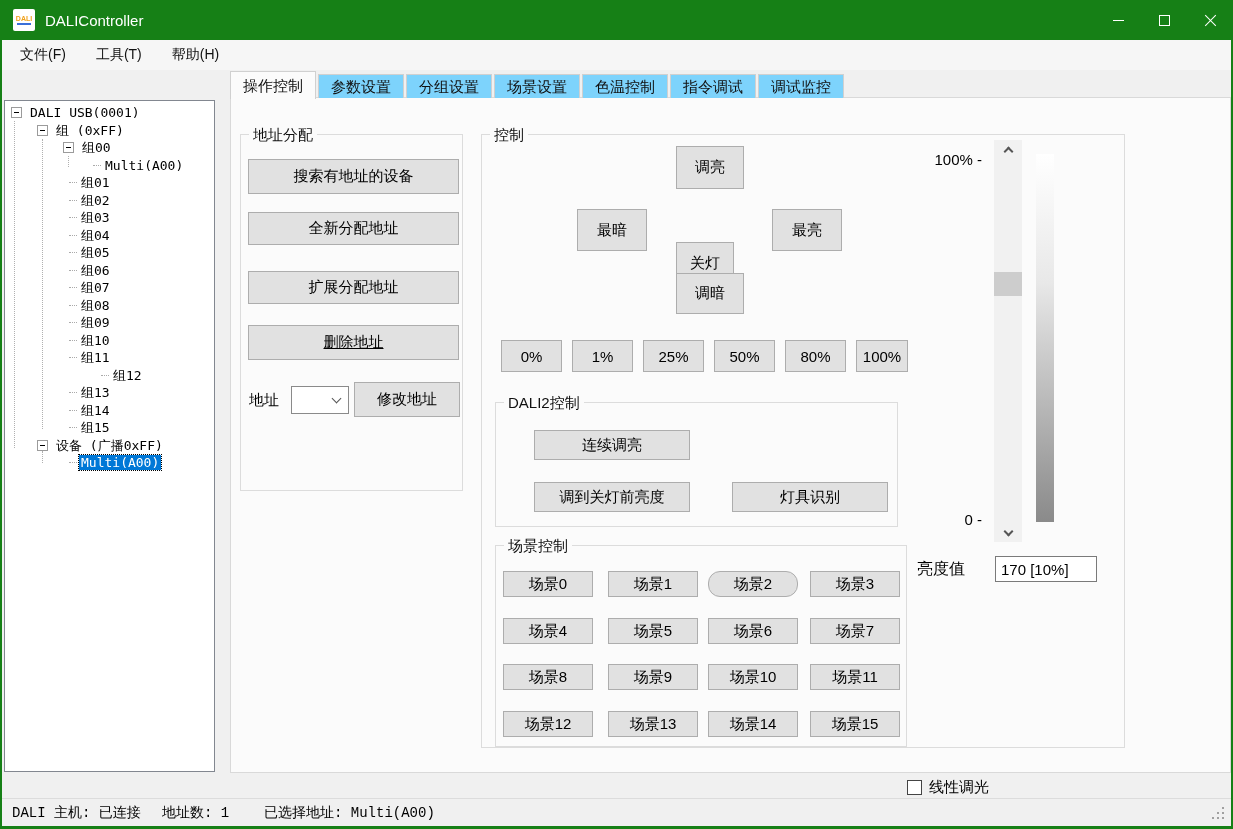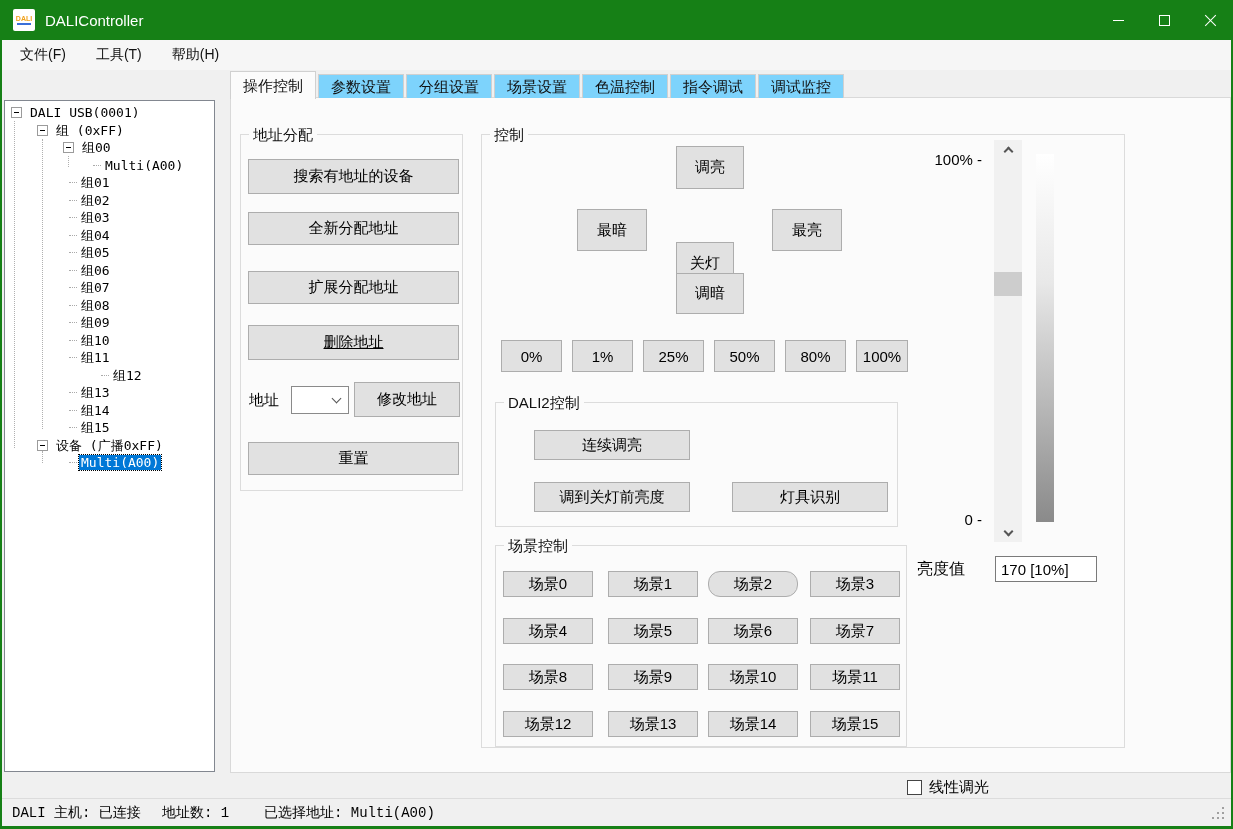--- a/index.html
+++ b/index.html
@@ -216,21 +216,20 @@
       <button class="btn" style="left:7px;top:24px;width:211px;height:35px;">搜索有地址的设备</button>
       <button class="btn" style="left:7px;top:77px;width:211px;height:33px;">全新分配地址</button>
       <button class="btn" style="left:7px;top:136px;width:211px;height:33px;">扩展分配地址</button>
       <button class="btn" style="left:7px;top:190px;width:211px;height:35px;text-decoration:underline;">删除地址</button>
       <span class="addr-label" style="left:8px;top:256px;">地址</span>
       <div class="combo" style="left:50px;top:251px;width:58px;height:28px;">
         <span class="val"></span>
         <span class="chev"></span>
       </div>
       <button class="btn" style="left:113px;top:247px;width:106px;height:35px;">修改地址</button>
-      <button class="btn" style="left:7px;top:307px;width:211px;height:33px;">重置</button>
     </div>
 
     <div class="grp" style="left:250px;top:36px;width:644px;height:614px;">
       <span class="grp-title">控制</span>
 
       <button class="btn" style="left:194px;top:11px;width:68px;height:43px;">调亮</button>
       <button class="btn" style="left:95px;top:74px;width:70px;height:42px;">最暗</button>
       <button class="btn" style="left:194px;top:74px;width:58px;height:42px;margin-top:33px;">关灯</button>
       <button class="btn" style="left:290px;top:74px;width:70px;height:42px;">最亮</button>
       <button class="btn" style="left:194px;top:138px;width:68px;height:41px;">调暗</button>

